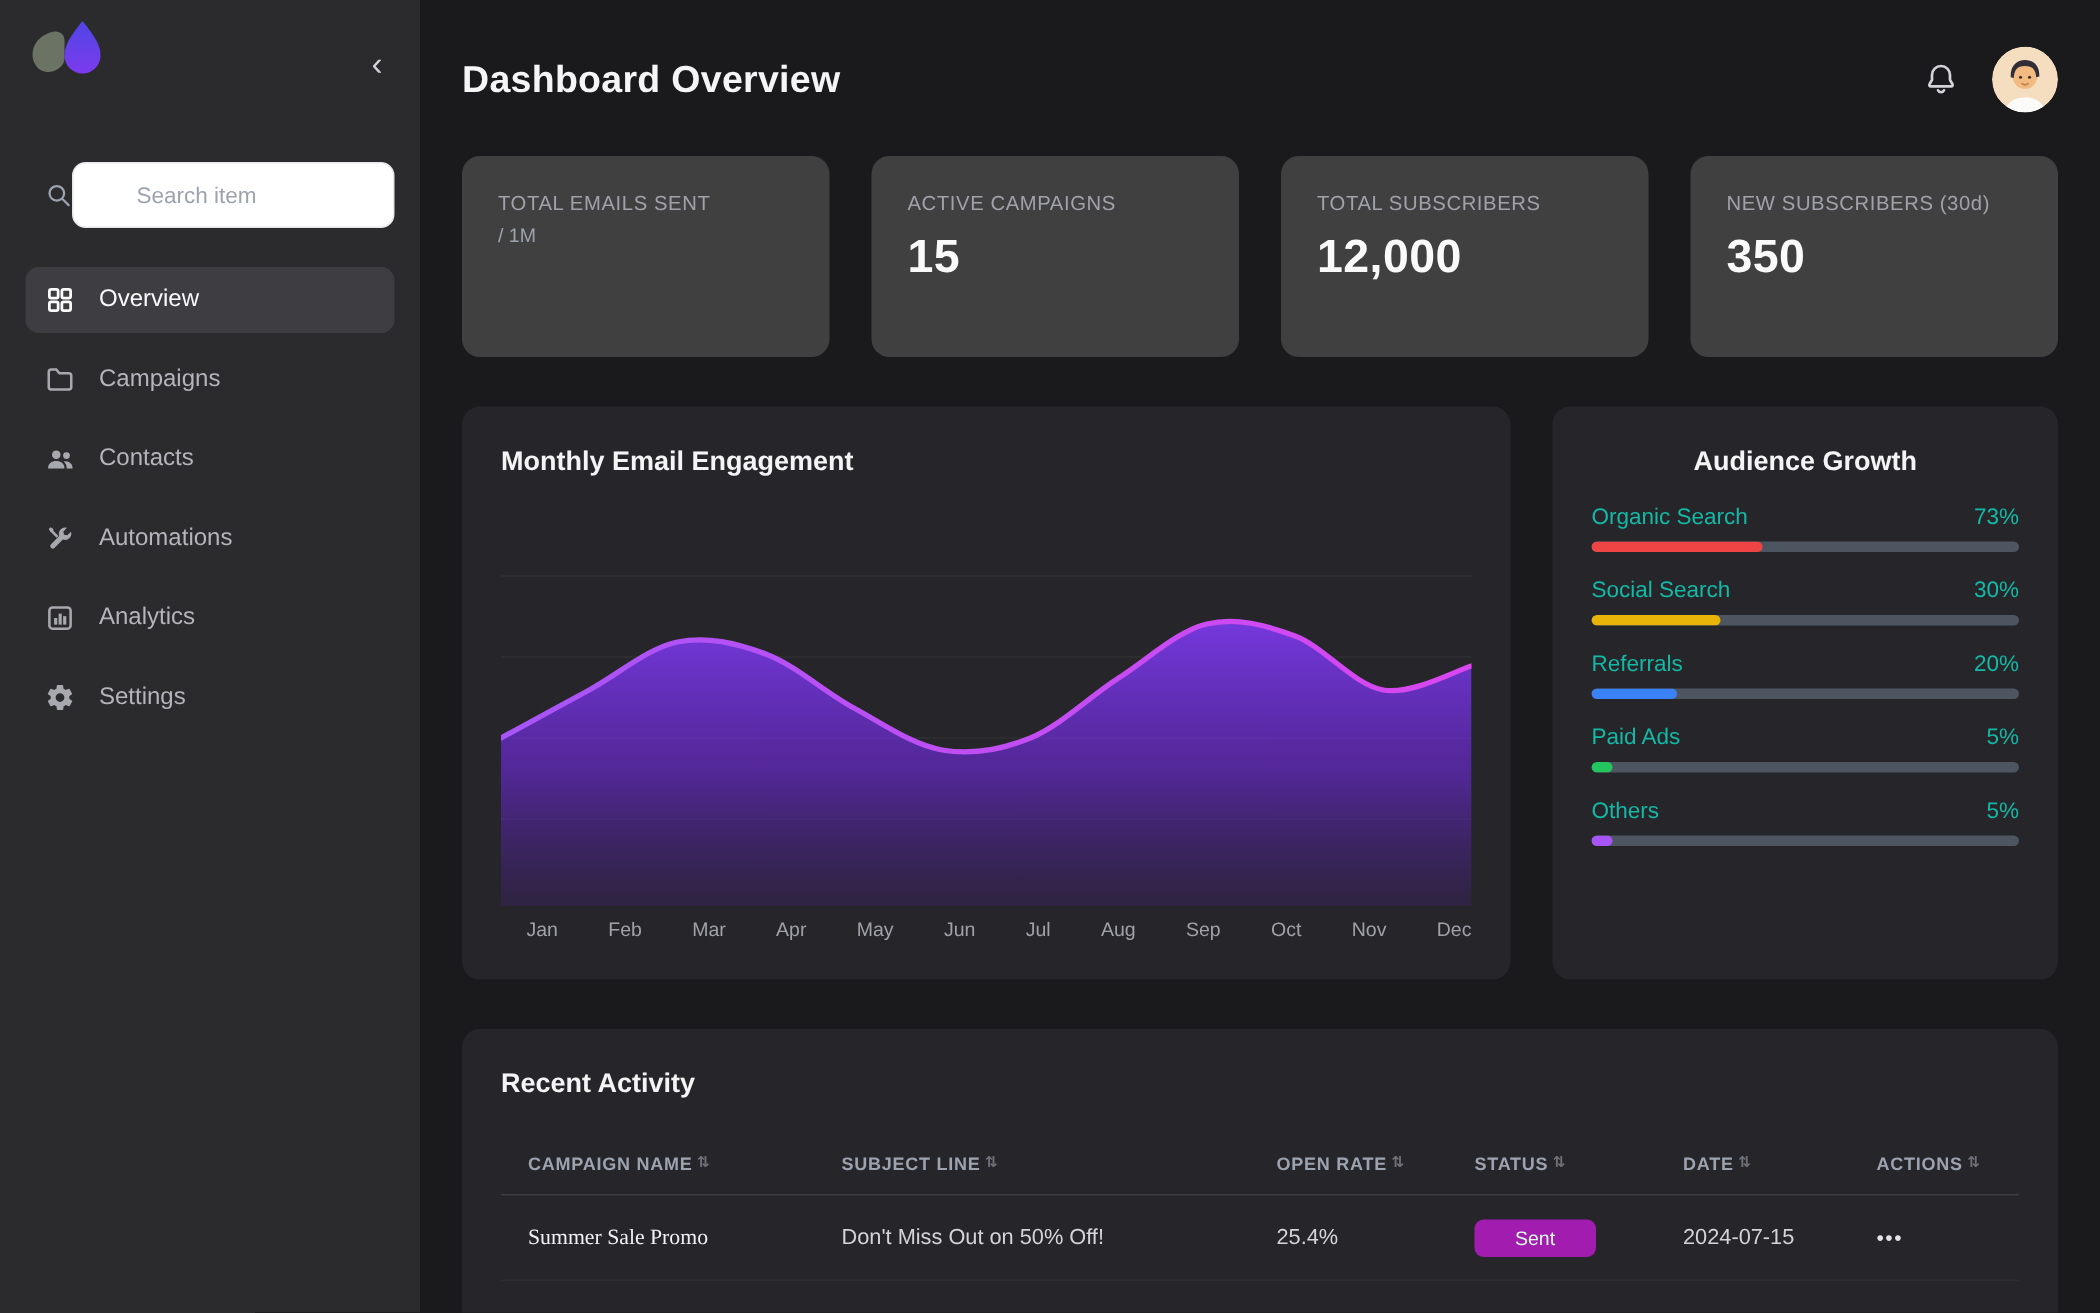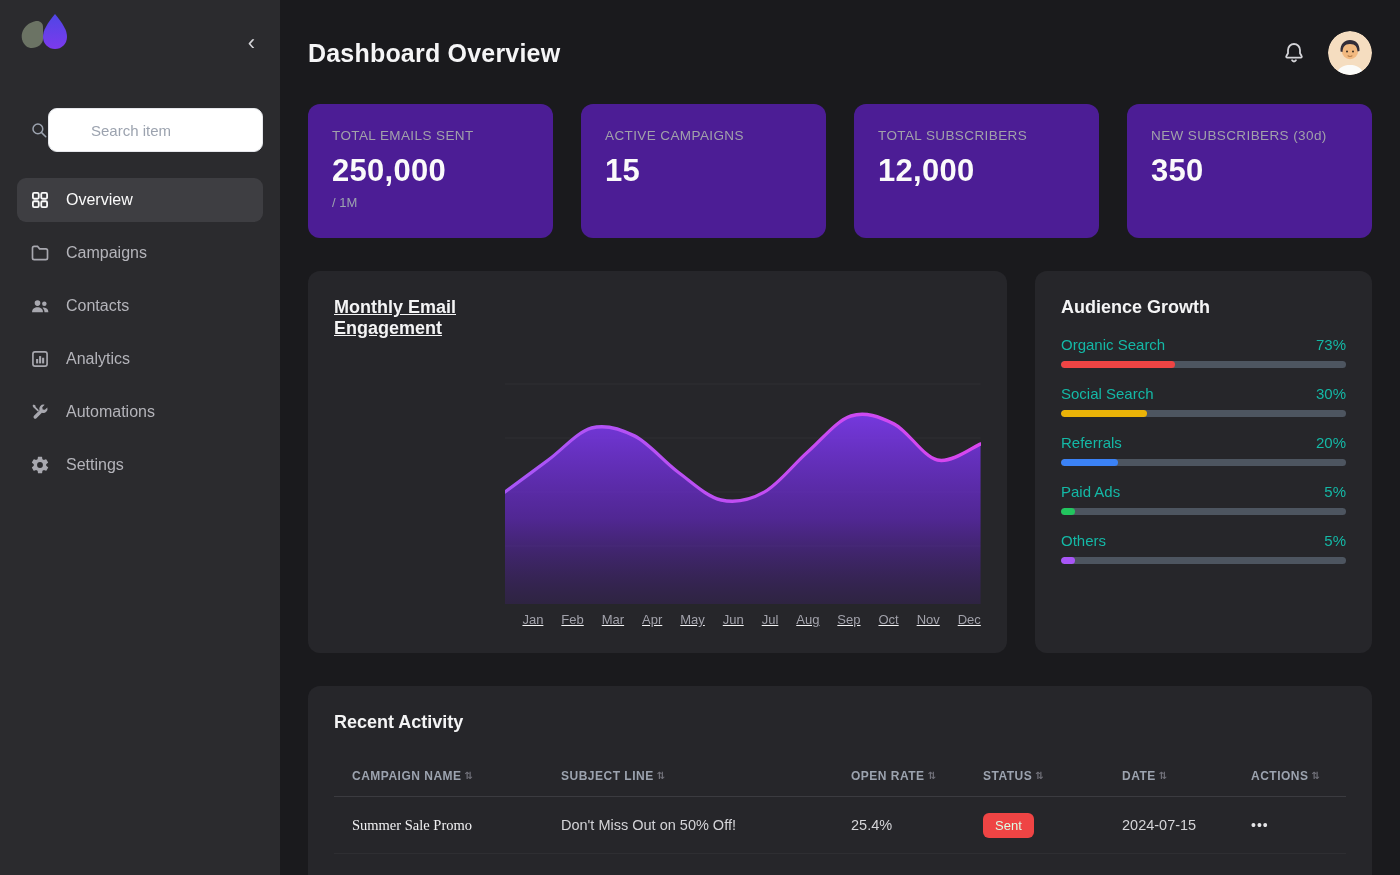--- a/index.html
+++ b/index.html
@@ -47,60 +47,60 @@
   .main { flex: 1; padding: 28px 28px 0 28px; }
   .main-header { display: flex; align-items: center; justify-content: space-between; height: 50px; }
   .page-title { font-size: 25px; font-weight: 700; letter-spacing: .2px; color: #f5f5f6; }
   .header-right { display: flex; align-items: center; gap: 22px; }
   .bell-btn { background: none; border: none; color: #d4d4d8; cursor: pointer; display: flex; }
   .avatar { width: 44px; height: 44px; border-radius: 50%; overflow: hidden; cursor: pointer; border: none; padding: 0; background: none; display: block; }
 
   
   .stats-row { display: flex; gap: 28px; margin-top: 26px; }
   .stat-card {
-    flex: 1; height: 134px; background: #4c1d95; border-radius: 12px;
+    flex: 1; height: 134px; background: #404040; border-radius: 12px;
     padding: 24px 24px 0 24px;
   }
   .stat-label { font-size: 13.5px; color: #a1a1aa; letter-spacing: .4px; }
   .stat-value { font-size: 31px; font-weight: 700; color: #fafafa; margin-top: 10px; letter-spacing: .3px; }
   .stat-sub { font-size: 13px; color: #9ca3af; margin-top: 6px; min-height: 15px; }
 
   
   .charts-row { display: flex; gap: 28px; margin-top: 33px; height: 382px; }
   .card { background: #26262a; border-radius: 12px; }
-  .engagement-card { flex: 1; padding: 26px; display: flex; flex-direction: row; text-decoration: underline; }
+  .engagement-card { flex: 1; padding: 26px; display: flex; flex-direction: column; }
   .card-title { font-size: 18px; font-weight: 700; color: #f4f4f5; }
   .chart-block { margin-top: auto; }
   .chart-svg { display: block; width: 100%; height: 230px; }
   .x-axis-labels { display: flex; justify-content: space-between; margin-top: 8px; }
   .x-axis-labels span { font-size: 13px; color: #a1a1aa; margin-left: 17px; }
 
-  .audience-card { width: 337px; flex-shrink: 0; padding: 26px; }
+  .audience-card { width: 337px; flex-shrink: 0; padding: 26px; text-align: center; }
   .audience-rows { margin-top: 18px; display: flex; flex-direction: column; gap: 17px; }
   .aud-row .aud-line { display: flex; justify-content: space-between; font-size: 15px; color: #14b8a6; }
   .aud-track { margin-top: 8px; height: 7px; border-radius: 4px; background: #4d5560; overflow: hidden; }
   .aud-fill { height: 100%; border-radius: 4px; background: #888; }
 
   
   .recent-card { margin-top: 33px; padding: 26px; height: 260px; }
   .table { margin-top: 22px; }
   .thead, .trow {
     display: grid;
     grid-template-columns: 209px 290px 132px 139px 129px 1fr;
     align-items: center;
     padding-left: 18px;
   }
   .thead { height: 42px; border-bottom: 1px solid #3b3b40; }
   .th { display: flex; align-items: center; gap: 3px; font-size: 12px; font-weight: 700; letter-spacing: .5px; color: #9ca3af; cursor: pointer; }
   .th .sort { font-size: 10px; color: #71717a; }
   .trow { height: 57px; border-bottom: 1px solid #2e2e32; font-size: 14.5px; color: #d4d4d8; }
   .td.campaign { color: #f1f1f3; font-family: Liberation Serif, serif; }
   .badge {
-    display: inline-block; background: #ef4444; color: #dcfce7;
-    font-size: 13px; padding: 5px 12px; border-radius: 6px;
+    display: inline-block; background: #a21caf; color: #dcfce7;
+    font-size: 13px; padding: 5px 27px; border-radius: 6px;
   }
   .dots { background: none; border: none; color: #e4e4e7; font-size: 14px; letter-spacing: 1px; cursor: pointer; }
 </style>
 </head>
 <body>
 
 <aside class="sidebar">
   <div class="sidebar-top">
     <div class="logo">
       <svg width="54" height="48" viewBox="0 0 54 48">
@@ -151,37 +151,37 @@
           <circle cx="9" cy="8.5" r="3.4"></circle>
           <path d="M2.5 19c0-3.3 3-5.4 6.5-5.4s6.5 2.1 6.5 5.4v.6H2.5Z"></path>
           <circle cx="17.2" cy="9.2" r="2.7"></circle>
           <path d="M16.6 13.7c3 .2 5.4 2.2 5.4 5.1v.8h-4.6c0-2.3-.8-4.3-2.4-5.6.5-.2 1-.3 1.6-.3Z"></path>
         </svg>
       </span>
       <span class="nav-label">Contacts</span>
     </div>
     <div class="nav-item">
       <span class="nav-icon">
+        <svg width="20" height="20" viewBox="0 0 24 24" fill="currentColor">
+          <path d="M20.8 6.6a5 5 0 0 1-6.5 6.2L7.7 19.4a2 2 0 0 1-2.9-2.9l6.6-6.6a5 5 0 0 1 6.2-6.5l-2.9 2.9.5 2.6 2.6.5 3-2.8Z"></path>
+          <path d="M4.2 6.5 3 4.4 4.4 3l2.1 1.2.3 1.7 4 4-1.5 1.5-4-4-1.1-.9Z"></path>
+        </svg>
+      </span>
+      <span class="nav-label">Automations</span>
+    </div>
+    <div class="nav-item">
+      <span class="nav-icon">
         <svg width="20" height="20" viewBox="0 0 24 24">
           <rect x="3.5" y="3.5" width="17" height="17" rx="2.5" fill="none" stroke="currentColor" stroke-width="2"></rect>
           <rect x="7.3" y="12" width="2.5" height="5.3" fill="currentColor"></rect>
           <rect x="10.9" y="8.5" width="2.5" height="8.8" fill="currentColor"></rect>
           <rect x="14.5" y="10.5" width="2.5" height="6.8" fill="currentColor"></rect>
         </svg>
       </span>
       <span class="nav-label">Analytics</span>
-    </div>
-    <div class="nav-item">
-      <span class="nav-icon">
-        <svg width="20" height="20" viewBox="0 0 24 24" fill="currentColor">
-          <path d="M20.8 6.6a5 5 0 0 1-6.5 6.2L7.7 19.4a2 2 0 0 1-2.9-2.9l6.6-6.6a5 5 0 0 1 6.2-6.5l-2.9 2.9.5 2.6 2.6.5 3-2.8Z"></path>
-          <path d="M4.2 6.5 3 4.4 4.4 3l2.1 1.2.3 1.7 4 4-1.5 1.5-4-4-1.1-.9Z"></path>
-        </svg>
-      </span>
-      <span class="nav-label">Automations</span>
     </div>
     <div class="nav-item">
       <span class="nav-icon">
         <svg width="20" height="20" viewBox="0 0 24 24" fill="currentColor">
           <path d="M19.4 13c.04-.33.06-.66.06-1s-.02-.67-.06-1l2.1-1.65a.5.5 0 0 0 .12-.64l-2-3.46a.5.5 0 0 0-.6-.22l-2.49 1a7.3 7.3 0 0 0-1.73-1L14.5 2.4a.5.5 0 0 0-.5-.4h-4a.5.5 0 0 0-.5.42l-.37 2.65c-.63.26-1.2.6-1.74 1l-2.48-1a.5.5 0 0 0-.61.22l-2 3.46a.5.5 0 0 0 .12.64L4.56 11c-.04.33-.06.66-.06 1s.02.67.06 1l-2.1 1.65a.5.5 0 0 0-.12.64l2 3.46c.12.22.39.3.6.22l2.49-1c.54.4 1.1.74 1.73 1l.38 2.63a.5.5 0 0 0 .5.4h4a.5.5 0 0 0 .5-.42l.37-2.65c.63-.26 1.2-.6 1.74-1l2.48 1c.23.09.49 0 .61-.22l2-3.46a.5.5 0 0 0-.12-.64L19.4 13ZM12 15.5a3.5 3.5 0 1 1 0-7 3.5 3.5 0 0 1 0 7Z"></path>
         </svg>
       </span>
       <span class="nav-label">Settings</span>
     </div>
   </nav>
@@ -215,21 +215,20 @@
             <path d="M20 24.8c1.2.9 2.8.9 4 0" stroke="#b9824f" stroke-width="1.1" fill="none" stroke-linecap="round"></path>
           </g>
         </svg>
       </button>
     </div>
   </div>
 
   <div class="stats-row">
     <div class="stat-card">
       <div class="stat-label">TOTAL EMAILS SENT</div>
-      <div class="stat-value">250,000</div>
       <div class="stat-sub">/ 1M</div>
     </div>
     <div class="stat-card">
       <div class="stat-label">ACTIVE CAMPAIGNS</div>
       <div class="stat-value">15</div>
       <div class="stat-sub"></div>
     </div>
     <div class="stat-card">
       <div class="stat-label">TOTAL SUBSCRIBERS</div>
       <div class="stat-value">12,000</div>

